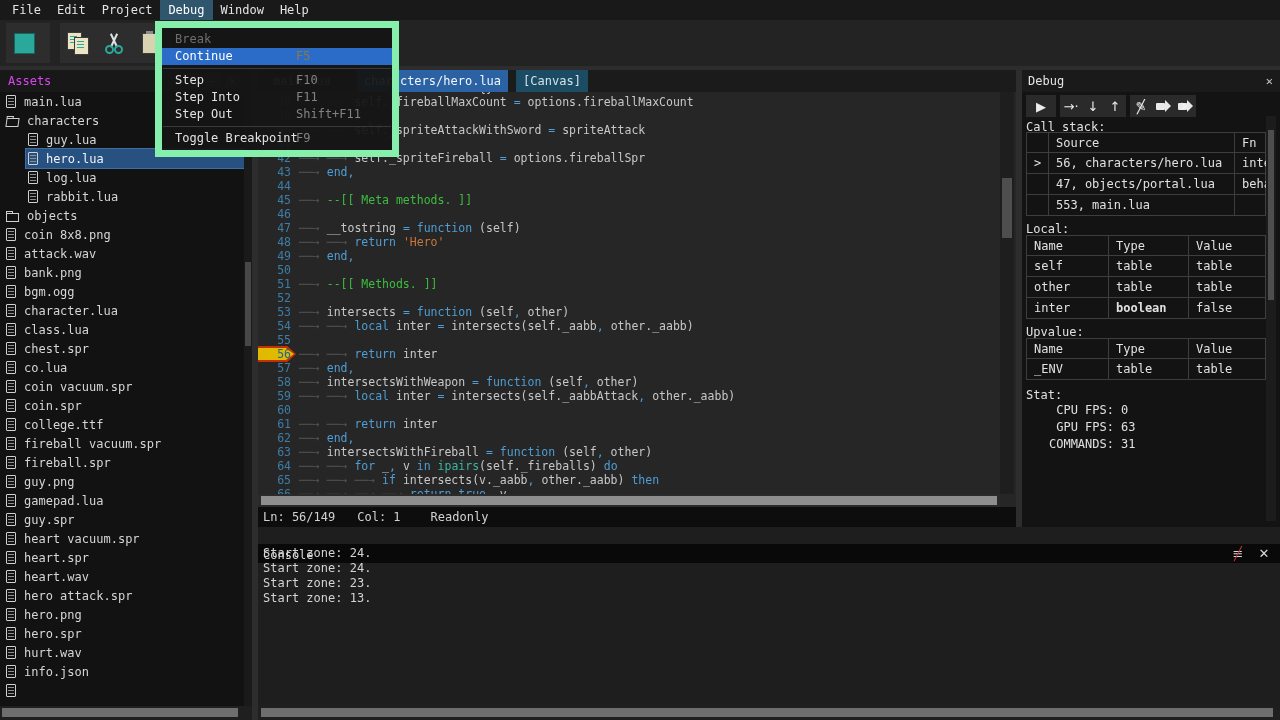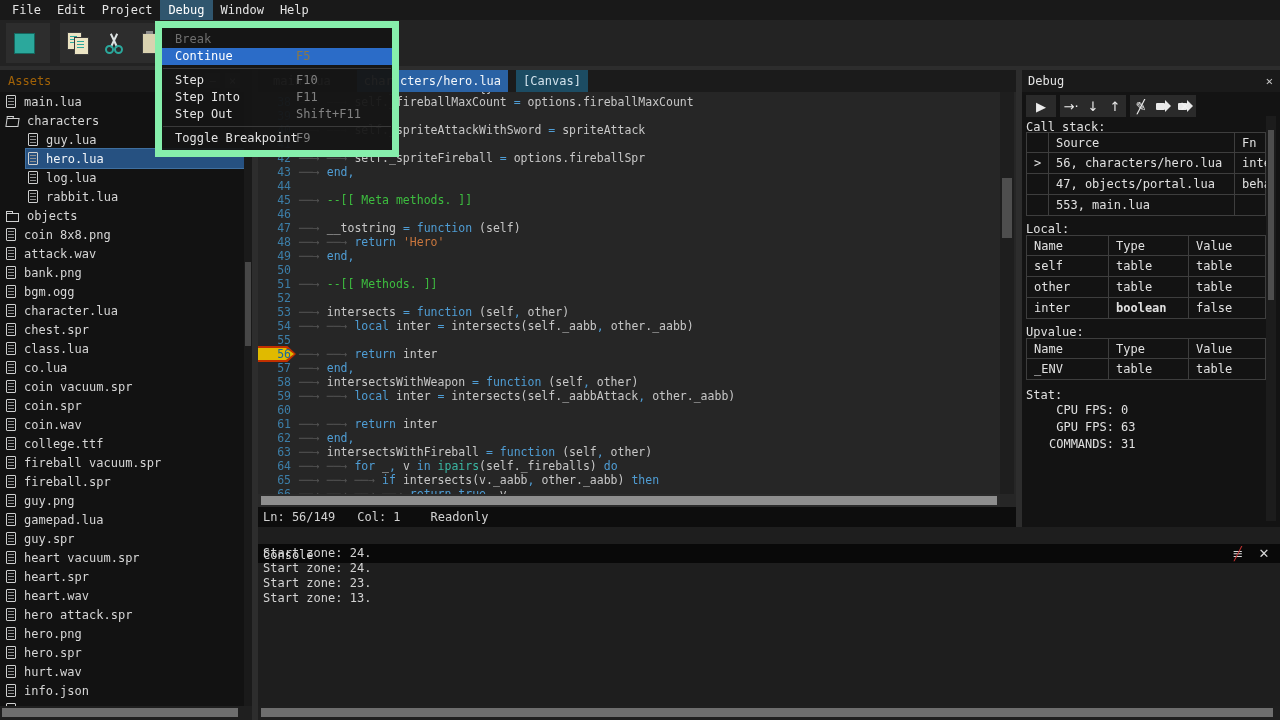--- a/index.html
+++ b/index.html
@@ -23,21 +23,21 @@
   .i-cut{position:relative;width:22px;height:22px}
   .i-cut .bl{position:absolute;width:2px;height:15px;background:#dde3e3;left:10px;top:1px}
   .i-cut .bl1{transform:rotate(25deg)}.i-cut .bl2{transform:rotate(-25deg)}
   .i-cut .hd{position:absolute;width:5px;height:5px;border:2px solid #2ba89c;border-radius:50%;bottom:0}
   .i-cut .hd1{left:2px}.i-cut .hd2{right:2px}
   .i-paste{position:relative;width:15px;height:19px;background:#d9d2b0;border:1px solid #3c3c3c}
   .i-paste::before{content:"";position:absolute;left:3px;top:-3px;width:7px;height:3px;background:#8a8a8a}
   
   .assets{position:absolute;left:0;top:70px;width:252px;height:650px;background:#121212}
   .assets-header{position:absolute;left:0;top:0;width:100%;height:22px;background:#181818}
-  .assets-title{position:absolute;left:8px;top:0;line-height:22px;font-size:12px;color:#a16207}
+  .assets-title{position:absolute;left:8px;top:0;line-height:22px;font-size:12px;color:#d946ef}
   .assets-btns{position:absolute;right:12px;top:3px;display:flex;gap:5px}
   .ahb{width:15px;height:15px;background:#262626;color:#9a9a9a;font-size:12px;display:flex;align-items:center;justify-content:center}
   .alist{position:absolute;left:0;top:22px;width:244px;height:614px;overflow:hidden}
   .arow{height:19px;display:flex;align-items:center;font-size:12px;color:#d6d6d6;white-space:pre}
   .arow.d0{margin-left:4px}.arow.d1{margin-left:26px}
   .asel{background:#265181;outline:1px solid #3f6f9f;color:#f0f4f8}
   .ic{margin:0 8px 0 2px;flex:none;display:inline-block;box-sizing:border-box}
   .ico-file{width:10px;height:13px;border:1px solid #cfd0d0;border-radius:1px;position:relative}
   .ico-file::before{content:"";position:absolute;left:1px;right:1px;top:2px;height:1px;background:#8f9090;
        box-shadow:0 3px 0 #8f9090,0 6px 0 #8f9090}
@@ -178,26 +178,25 @@
       <div class="arow d1"><span class="ic ico-file"></span><span class="albl">guy.lua</span></div>
       <div class="arow d1 asel"><span class="ic ico-file"></span><span class="albl">hero.lua</span></div>
       <div class="arow d1"><span class="ic ico-file"></span><span class="albl">log.lua</span></div>
       <div class="arow d1"><span class="ic ico-file"></span><span class="albl">rabbit.lua</span></div>
       <div class="arow d0"><span class="ic ico-folder"></span><span class="albl">objects</span></div>
       <div class="arow d0"><span class="ic ico-file"></span><span class="albl">coin 8x8.png</span></div>
       <div class="arow d0"><span class="ic ico-file"></span><span class="albl">attack.wav</span></div>
       <div class="arow d0"><span class="ic ico-file"></span><span class="albl">bank.png</span></div>
       <div class="arow d0"><span class="ic ico-file"></span><span class="albl">bgm.ogg</span></div>
       <div class="arow d0"><span class="ic ico-file"></span><span class="albl">character.lua</span></div>
+      <div class="arow d0"><span class="ic ico-file"></span><span class="albl">class.lua</span></div>
       <div class="arow d0"><span class="ic ico-file"></span><span class="albl">chest.spr</span></div>
-      <div class="arow d0"><span class="ic ico-file"></span><span class="albl">class.lua</span></div>
       <div class="arow d0"><span class="ic ico-file"></span><span class="albl">co.lua</span></div>
       <div class="arow d0"><span class="ic ico-file"></span><span class="albl">coin vacuum.spr</span></div>
       <div class="arow d0"><span class="ic ico-file"></span><span class="albl">coin.spr</span></div>
-      <div class="arow d0"><span class="ic ico-file"></span><span class="albl">coin.wav</span></div>
       <div class="arow d0"><span class="ic ico-file"></span><span class="albl">college.ttf</span></div>
       <div class="arow d0"><span class="ic ico-file"></span><span class="albl">fireball vacuum.spr</span></div>
       <div class="arow d0"><span class="ic ico-file"></span><span class="albl">fireball.spr</span></div>
       <div class="arow d0"><span class="ic ico-file"></span><span class="albl">guy.png</span></div>
       <div class="arow d0"><span class="ic ico-file"></span><span class="albl">gamepad.lua</span></div>
       <div class="arow d0"><span class="ic ico-file"></span><span class="albl">guy.spr</span></div>
       <div class="arow d0"><span class="ic ico-file"></span><span class="albl">heart vacuum.spr</span></div>
       <div class="arow d0"><span class="ic ico-file"></span><span class="albl">heart.spr</span></div>
       <div class="arow d0"><span class="ic ico-file"></span><span class="albl">heart.wav</span></div>
       <div class="arow d0"><span class="ic ico-file"></span><span class="albl">hero attack.spr</span></div>

